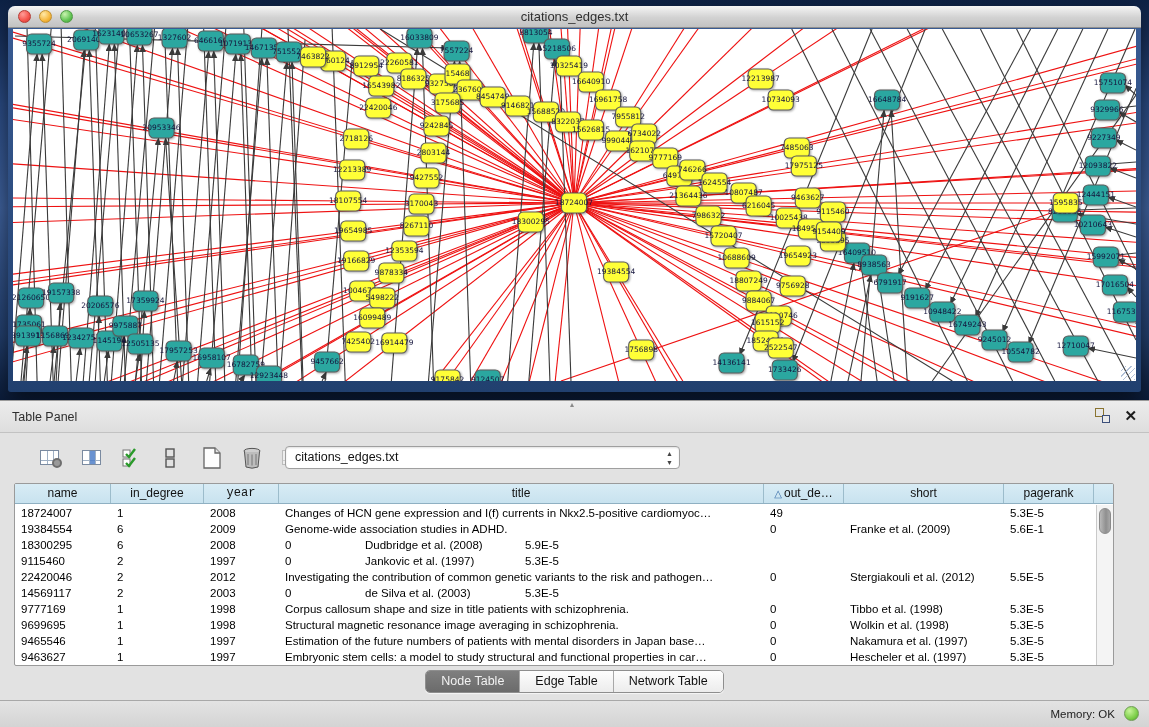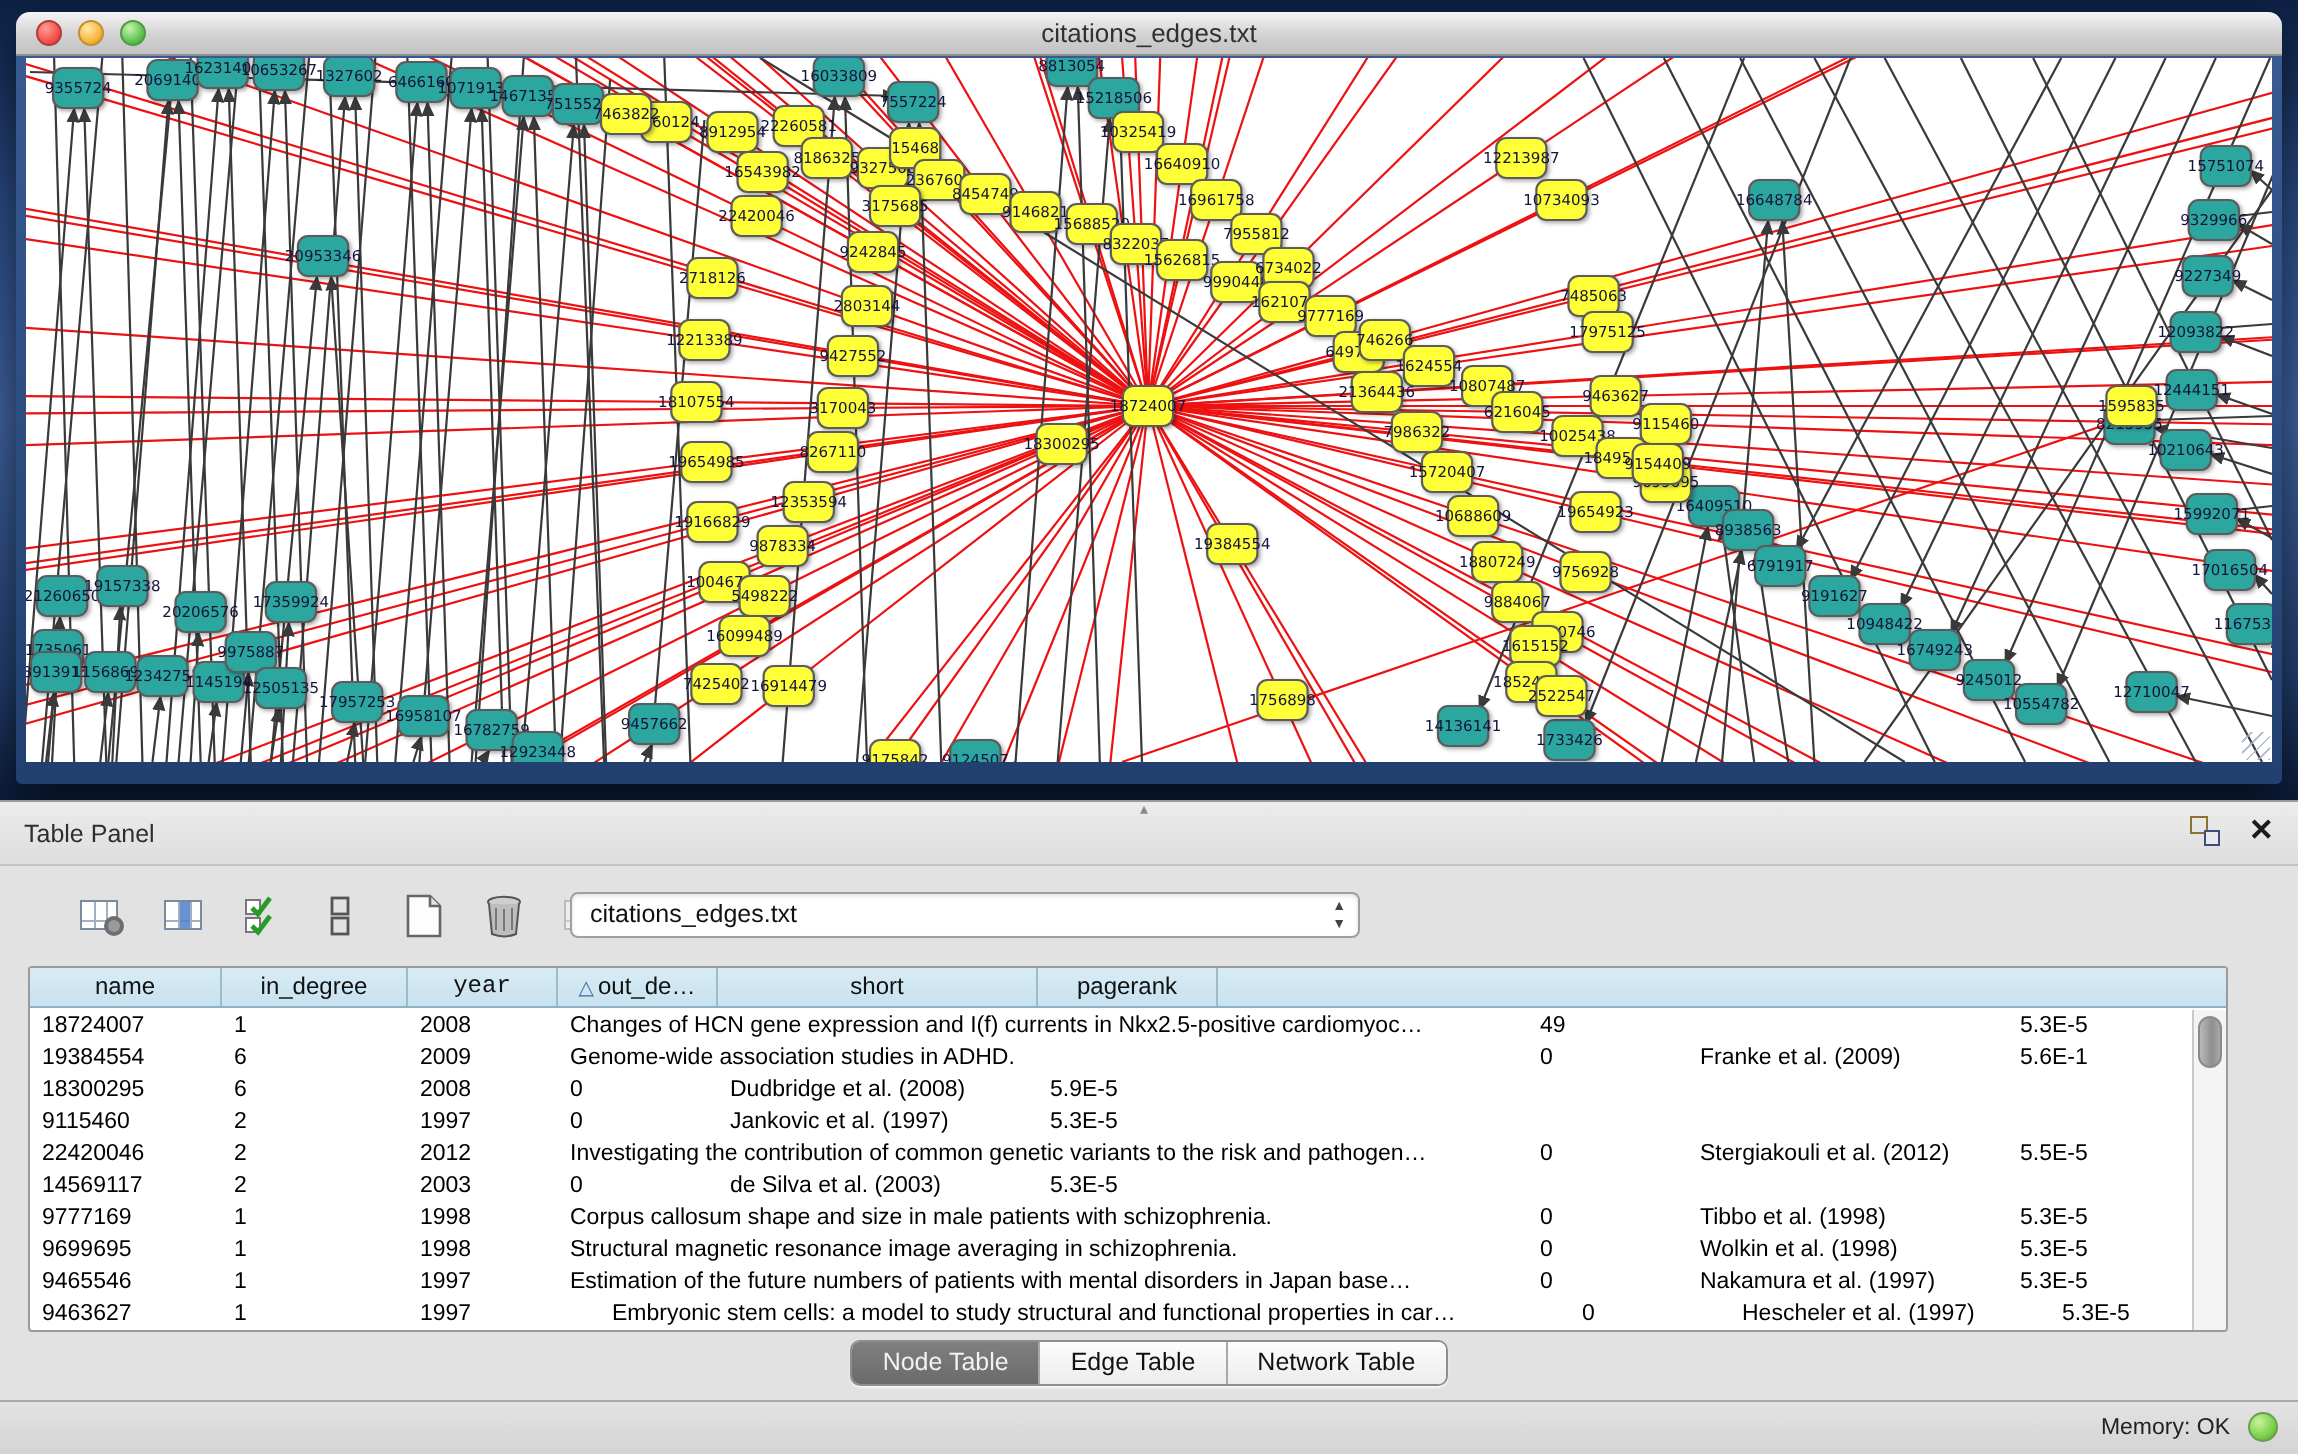--- a/index.html
+++ b/index.html
@@ -959,20 +959,21 @@
       <span>citations_edges.txt</span>
       <span class="steppers">▲<br>▼</span>
     </div>
   </div>
 
   <div class="tablebox">
     <div class="thead" id="thead">
         <div class="th" style="width: 96px;">name</div>
         <div class="th" style="width: 93px;">in_degree</div>
         <div class="th" style="width: 75px; font-family: Liberation Mono, monospace;">year</div>
+        <div class="th" style="width: 485px;">title</div>
         <div class="th" style="width: 80px;"><span class="sortglyph">△</span>out_de…</div>
         <div class="th" style="width: 160px;">short</div>
         <div class="th" style="width: 90px;">pagerank</div>
       </div>
     <div class="tbody" id="tbody">
         <div class="tr">
           <div class="td" style="width: 96px;">18724007</div>
           <div class="td" style="width: 93px;">1</div>
           <div class="td" style="width: 75px;">2008</div>
           <div class="td" style="width: 485px;">Changes of HCN gene expression and I(f) currents in Nkx2.5-positive cardiomyoc…</div>
@@ -1019,21 +1020,21 @@
           <div class="td" style="width: 93px;">2</div>
           <div class="td" style="width: 75px;">2003</div>
           <div class="td" style="width: 80px;">0</div>
           <div class="td" style="width: 160px;">de Silva et al. (2003)</div>
           <div class="td" style="width: 90px;">5.3E-5</div>
         </div>
         <div class="tr">
           <div class="td" style="width: 96px;">9777169</div>
           <div class="td" style="width: 93px;">1</div>
           <div class="td" style="width: 75px;">1998</div>
-          <div class="td" style="width: 485px;">Corpus callosum shape and size in male patients with schizophrenia.</div>
+          <div class="td" style="width: 485px;">Corpus callosum shape and size in title patients with schizophrenia.</div>
           <div class="td" style="width: 80px;">0</div>
           <div class="td" style="width: 160px;">Tibbo et al. (1998)</div>
           <div class="td" style="width: 90px;">5.3E-5</div>
         </div>
         <div class="tr">
           <div class="td" style="width: 96px;">9699695</div>
           <div class="td" style="width: 93px;">1</div>
           <div class="td" style="width: 75px;">1998</div>
           <div class="td" style="width: 485px;">Structural magnetic resonance image averaging in schizophrenia.</div>
           <div class="td" style="width: 80px;">0</div>
@@ -1046,21 +1047,21 @@
           <div class="td" style="width: 75px;">1997</div>
           <div class="td" style="width: 485px;">Estimation of the future numbers of patients with mental disorders in Japan base…</div>
           <div class="td" style="width: 80px;">0</div>
           <div class="td" style="width: 160px;">Nakamura et al. (1997)</div>
           <div class="td" style="width: 90px;">5.3E-5</div>
         </div>
         <div class="tr">
           <div class="td" style="width: 96px;">9463627</div>
           <div class="td" style="width: 93px;">1</div>
           <div class="td" style="width: 75px;">1997</div>
-          <div class="td" style="width: 485px; margin-left: 21px;">Embryonic stem cells: a model to study structural and functional properties in car…</div>
+          <div class="td" style="width: 485px;">Embryonic stem cells: a model to study structural and functional properties in car…</div>
           <div class="td" style="width: 80px;">0</div>
           <div class="td" style="width: 160px;">Hescheler et al. (1997)</div>
           <div class="td" style="width: 90px;">5.3E-5</div>
         </div>
       </div>
     <div class="vscroll">
       <div class="vthumb"></div>
     </div>
   </div>
 

